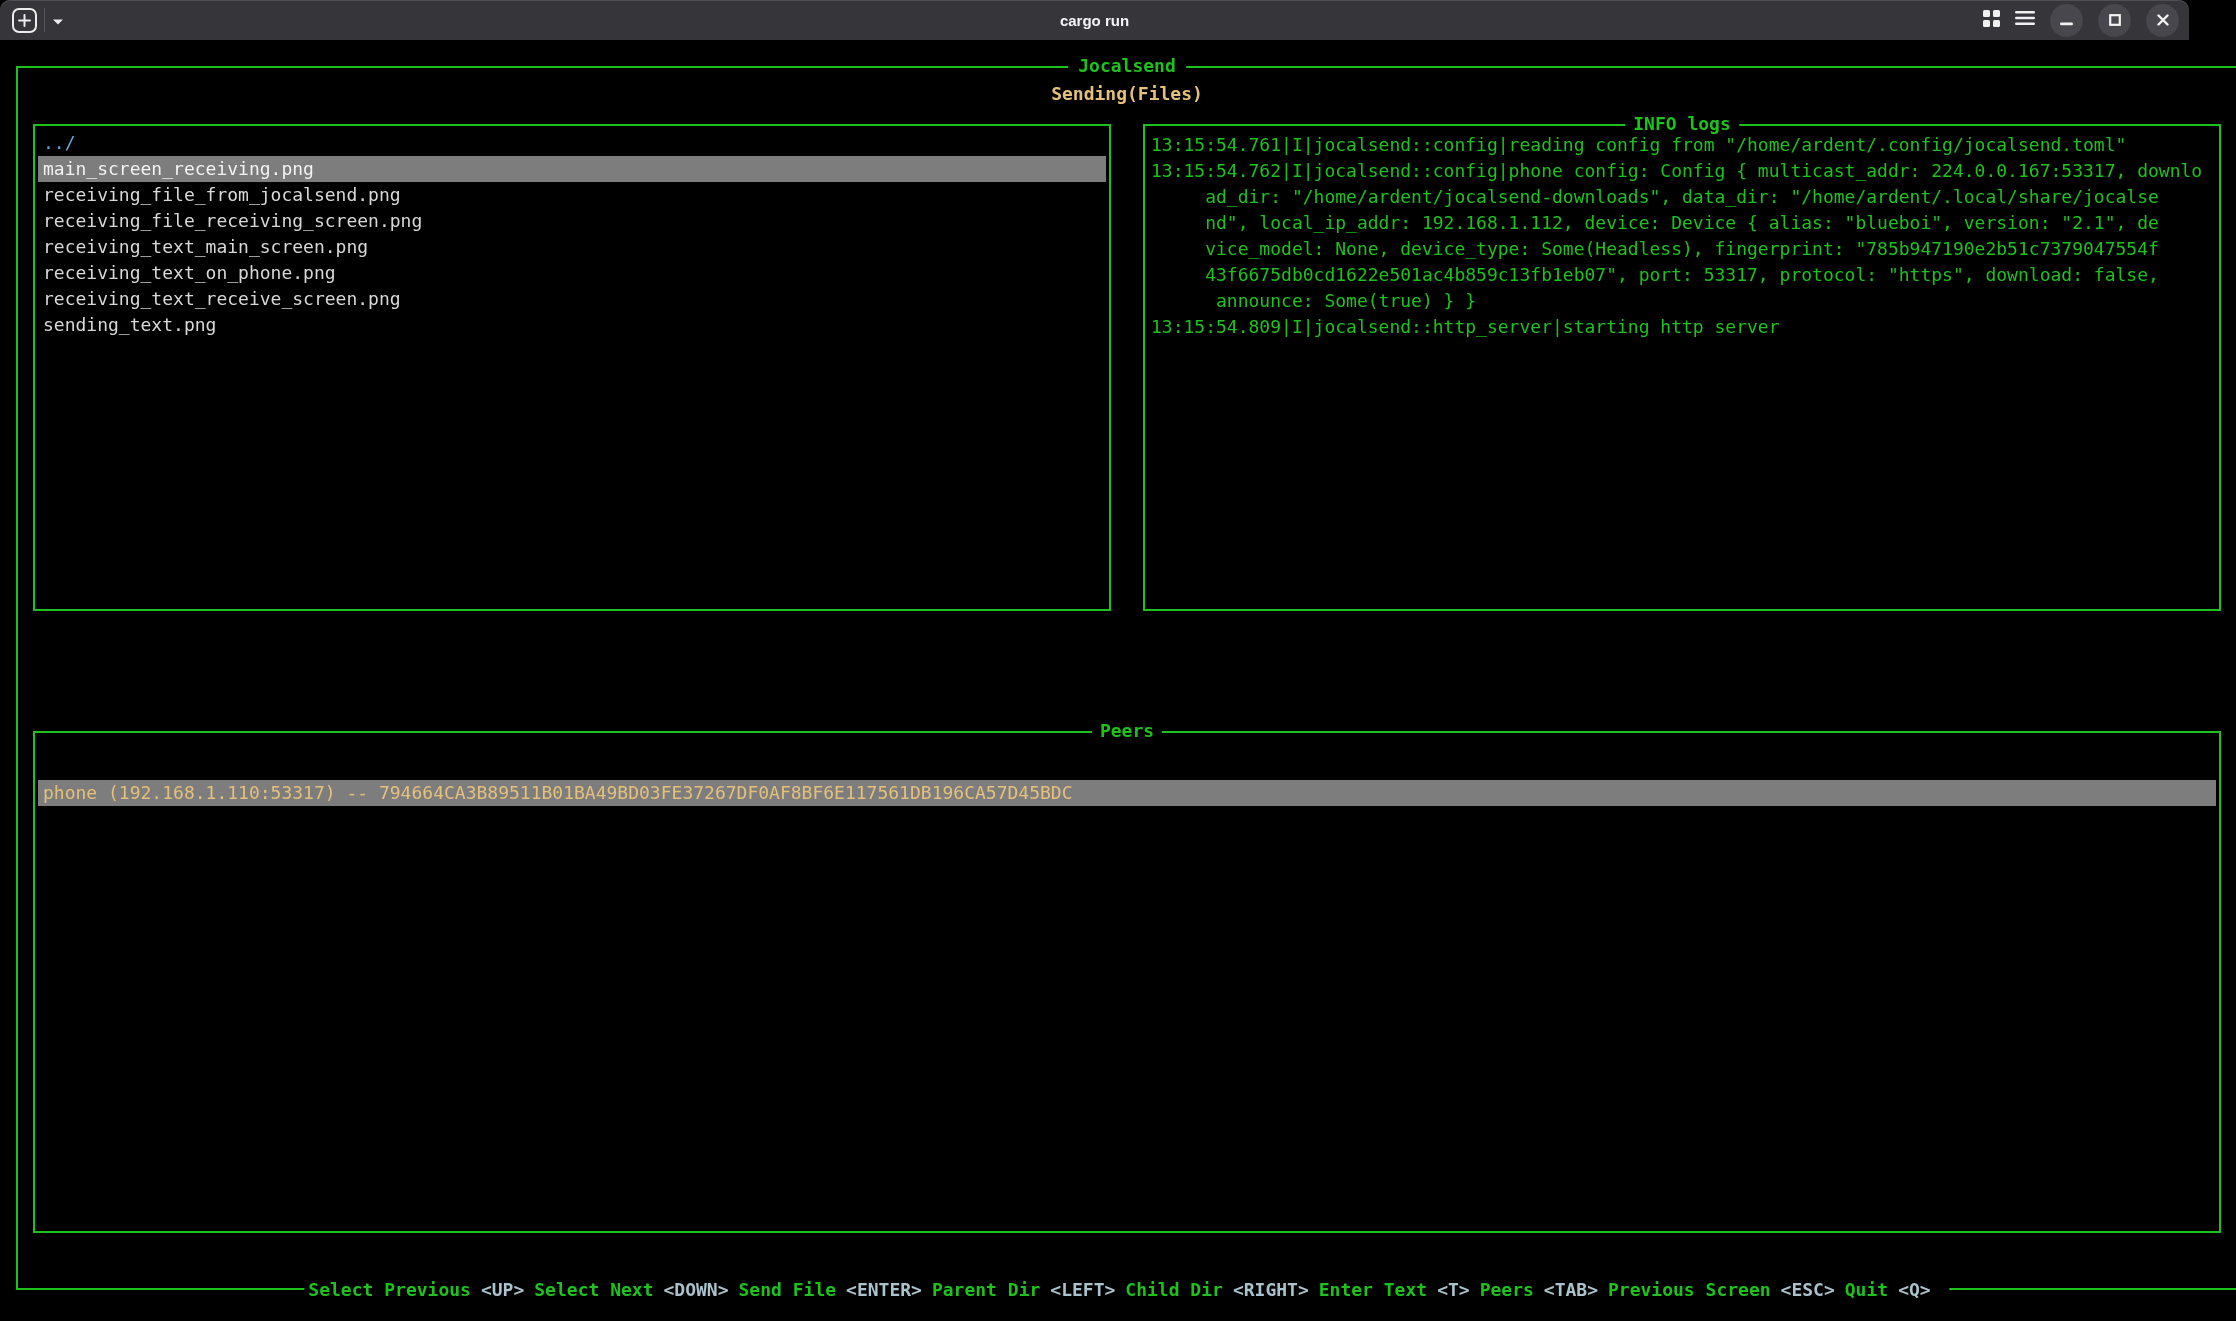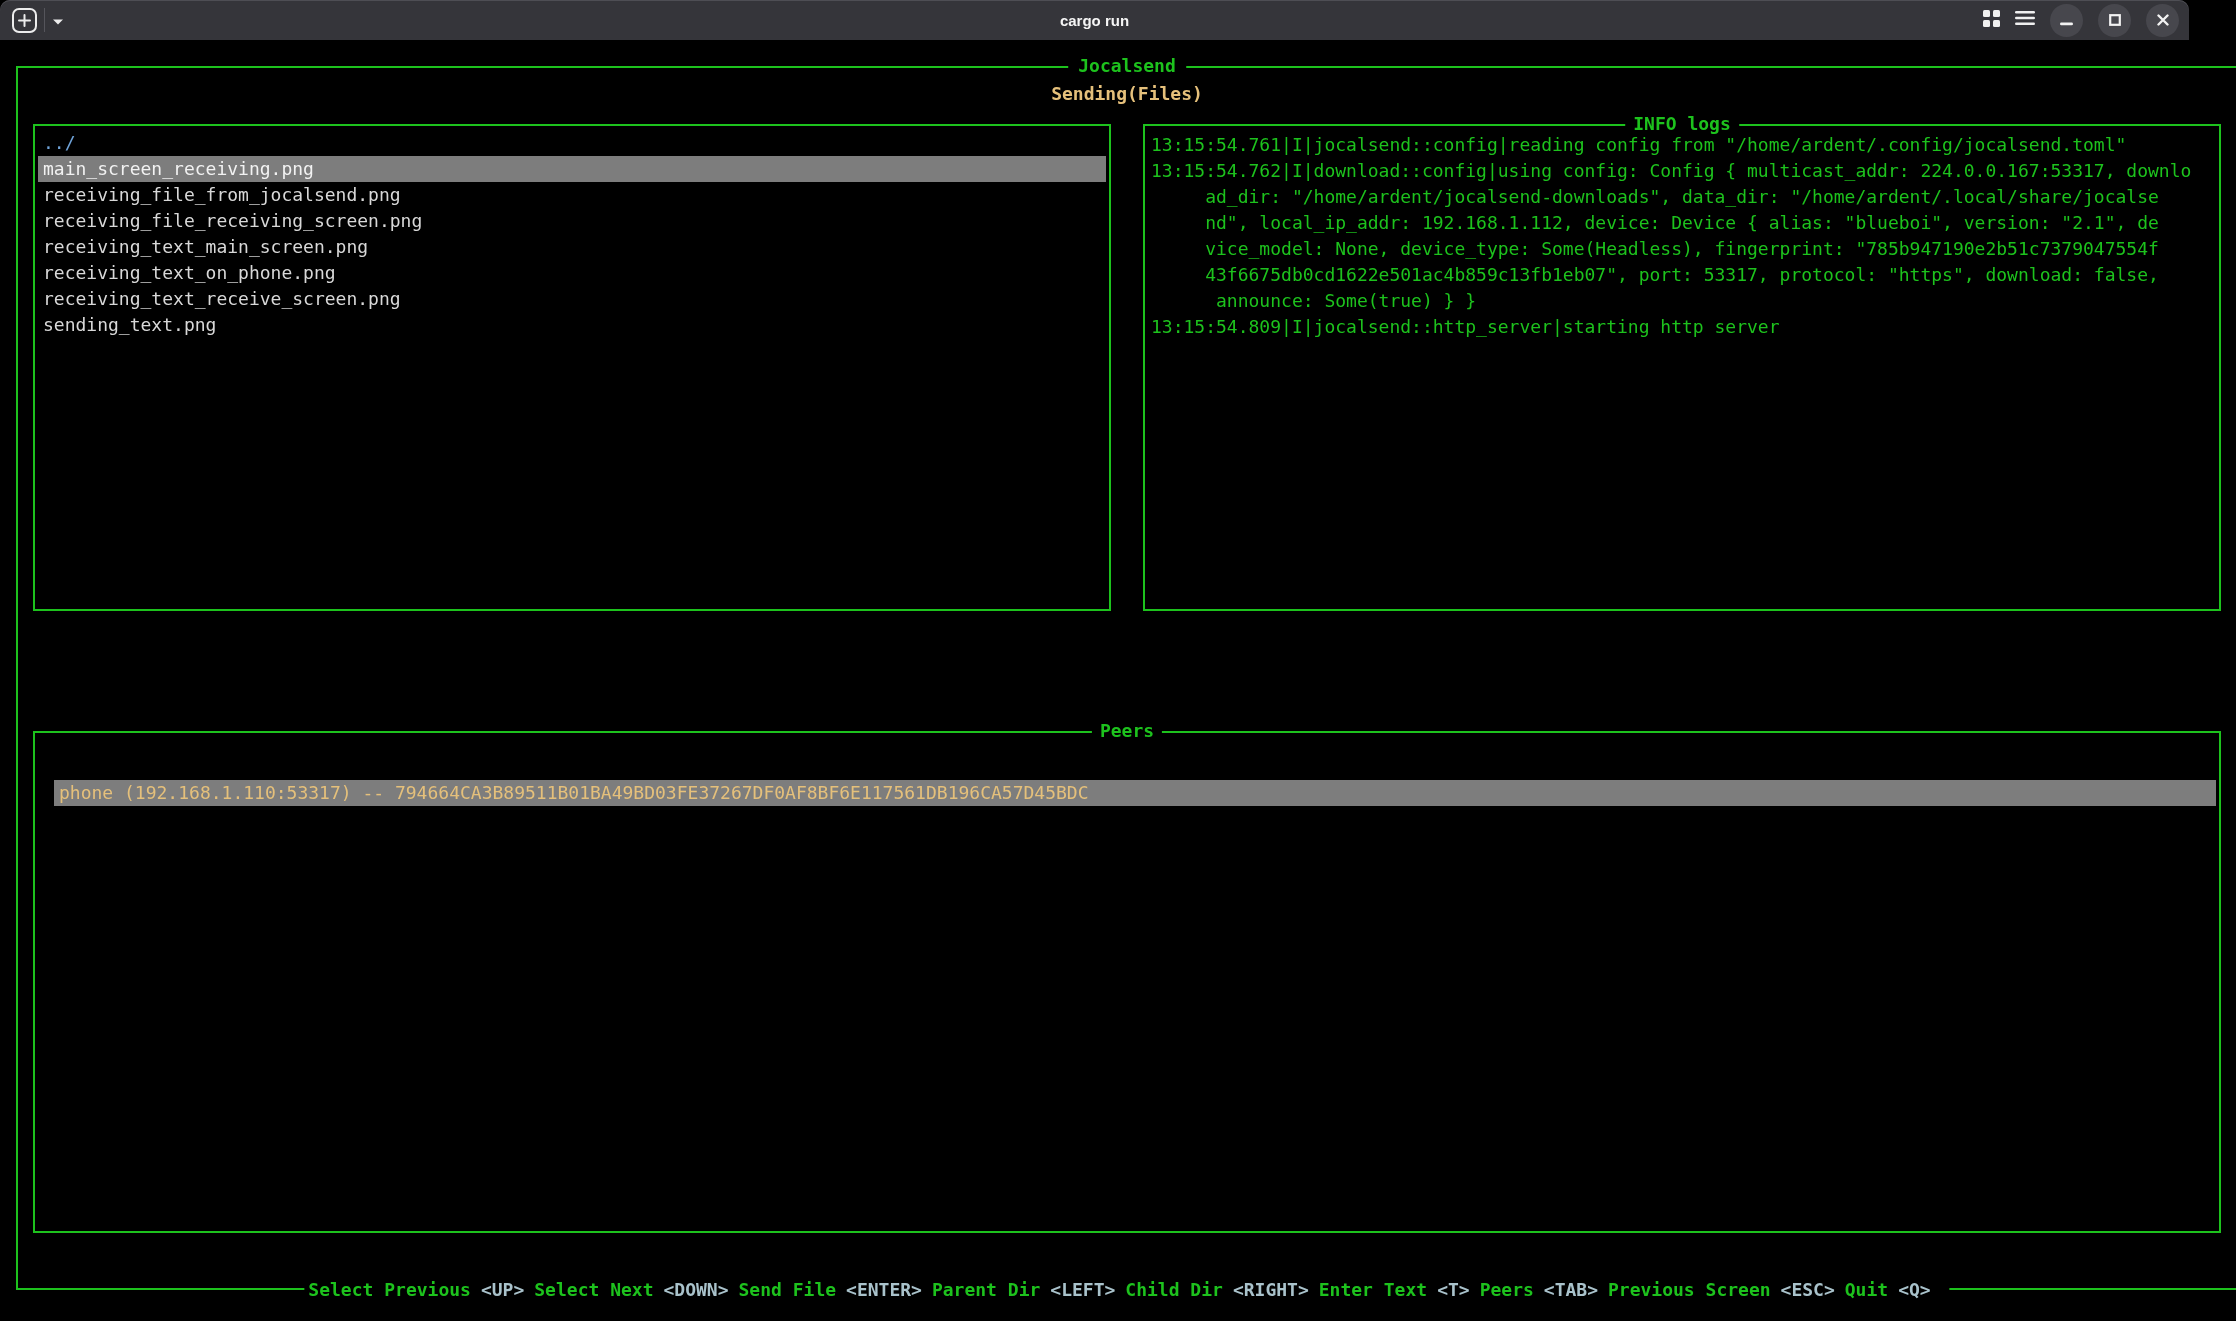--- a/index.html
+++ b/index.html
@@ -65,21 +65,21 @@
   .list{padding:4px 3px 0 3px;}
   .row{height:26px; line-height:26px; padding:0 5px; white-space:pre; overflow:hidden;}
   .file-row{color:#d8d8d8;}
   .file-row.parent-dir{color:var(--blue);}
   .row.selected{background:var(--highlight);}
   .file-row.selected{color:#f2f2f2;}
 
   .log-lines{padding:6px 6px 0 6px; color:var(--green);}
   .log-line{height:26px; line-height:26px; white-space:pre; overflow:hidden;}
 
-  .peer-list{padding:47px 3px 0 19px;}
+  .peer-list{padding:47px 3px 0 3px;}
   .peer-row{color:var(--yellow);}
 
   .help{
     position:absolute; bottom:-15px; left:50%; transform:translateX(-50%);
     background:#000; padding:0 4px; white-space:nowrap;
     line-height:26px; font-weight:bold;
   }
   .help-item{margin-right:10px;}
   .help-item:last-child{margin-right:15px;}
   .help-label{color:var(--green); margin-right:10px;}
@@ -168,21 +168,21 @@
           <div class="row file-row file">receiving_text_on_phone.png</div>
           <div class="row file-row file">receiving_text_receive_screen.png</div>
           <div class="row file-row file">sending_text.png</div>
         </div>
     </div>
 
     <div class="panel logs-panel">
       <div class="panel-title">INFO logs</div>
       <div class="log-lines">
           <div class="log-line">13:15:54.761|I|jocalsend::config|reading config from "/home/ardent/.config/jocalsend.toml"</div>
-          <div class="log-line">13:15:54.762|I|download::config|using config: Config { multicast_addr: 224.0.0.167:53317, downlo</div>
+          <div class="log-line">13:15:54.762|I|jocalsend::config|phone config: Config { multicast_addr: 224.0.0.167:53317, downlo</div>
           <div class="log-line">     ad_dir: "/home/ardent/jocalsend-downloads", data_dir: "/home/ardent/.local/share/jocalse</div>
           <div class="log-line">     nd", local_ip_addr: 192.168.1.112, device: Device { alias: "blueboi", version: "2.1", de</div>
           <div class="log-line">     vice_model: None, device_type: Some(Headless), fingerprint: "785b947190e2b51c7379047554f</div>
           <div class="log-line">     43f6675db0cd1622e501ac4b859c13fb1eb07", port: 53317, protocol: "https", download: false,</div>
           <div class="log-line">      announce: Some(true) } }</div>
           <div class="log-line">13:15:54.809|I|jocalsend::http_server|starting http server</div>
         </div>
     </div>
 
     <div class="panel peers-panel">

